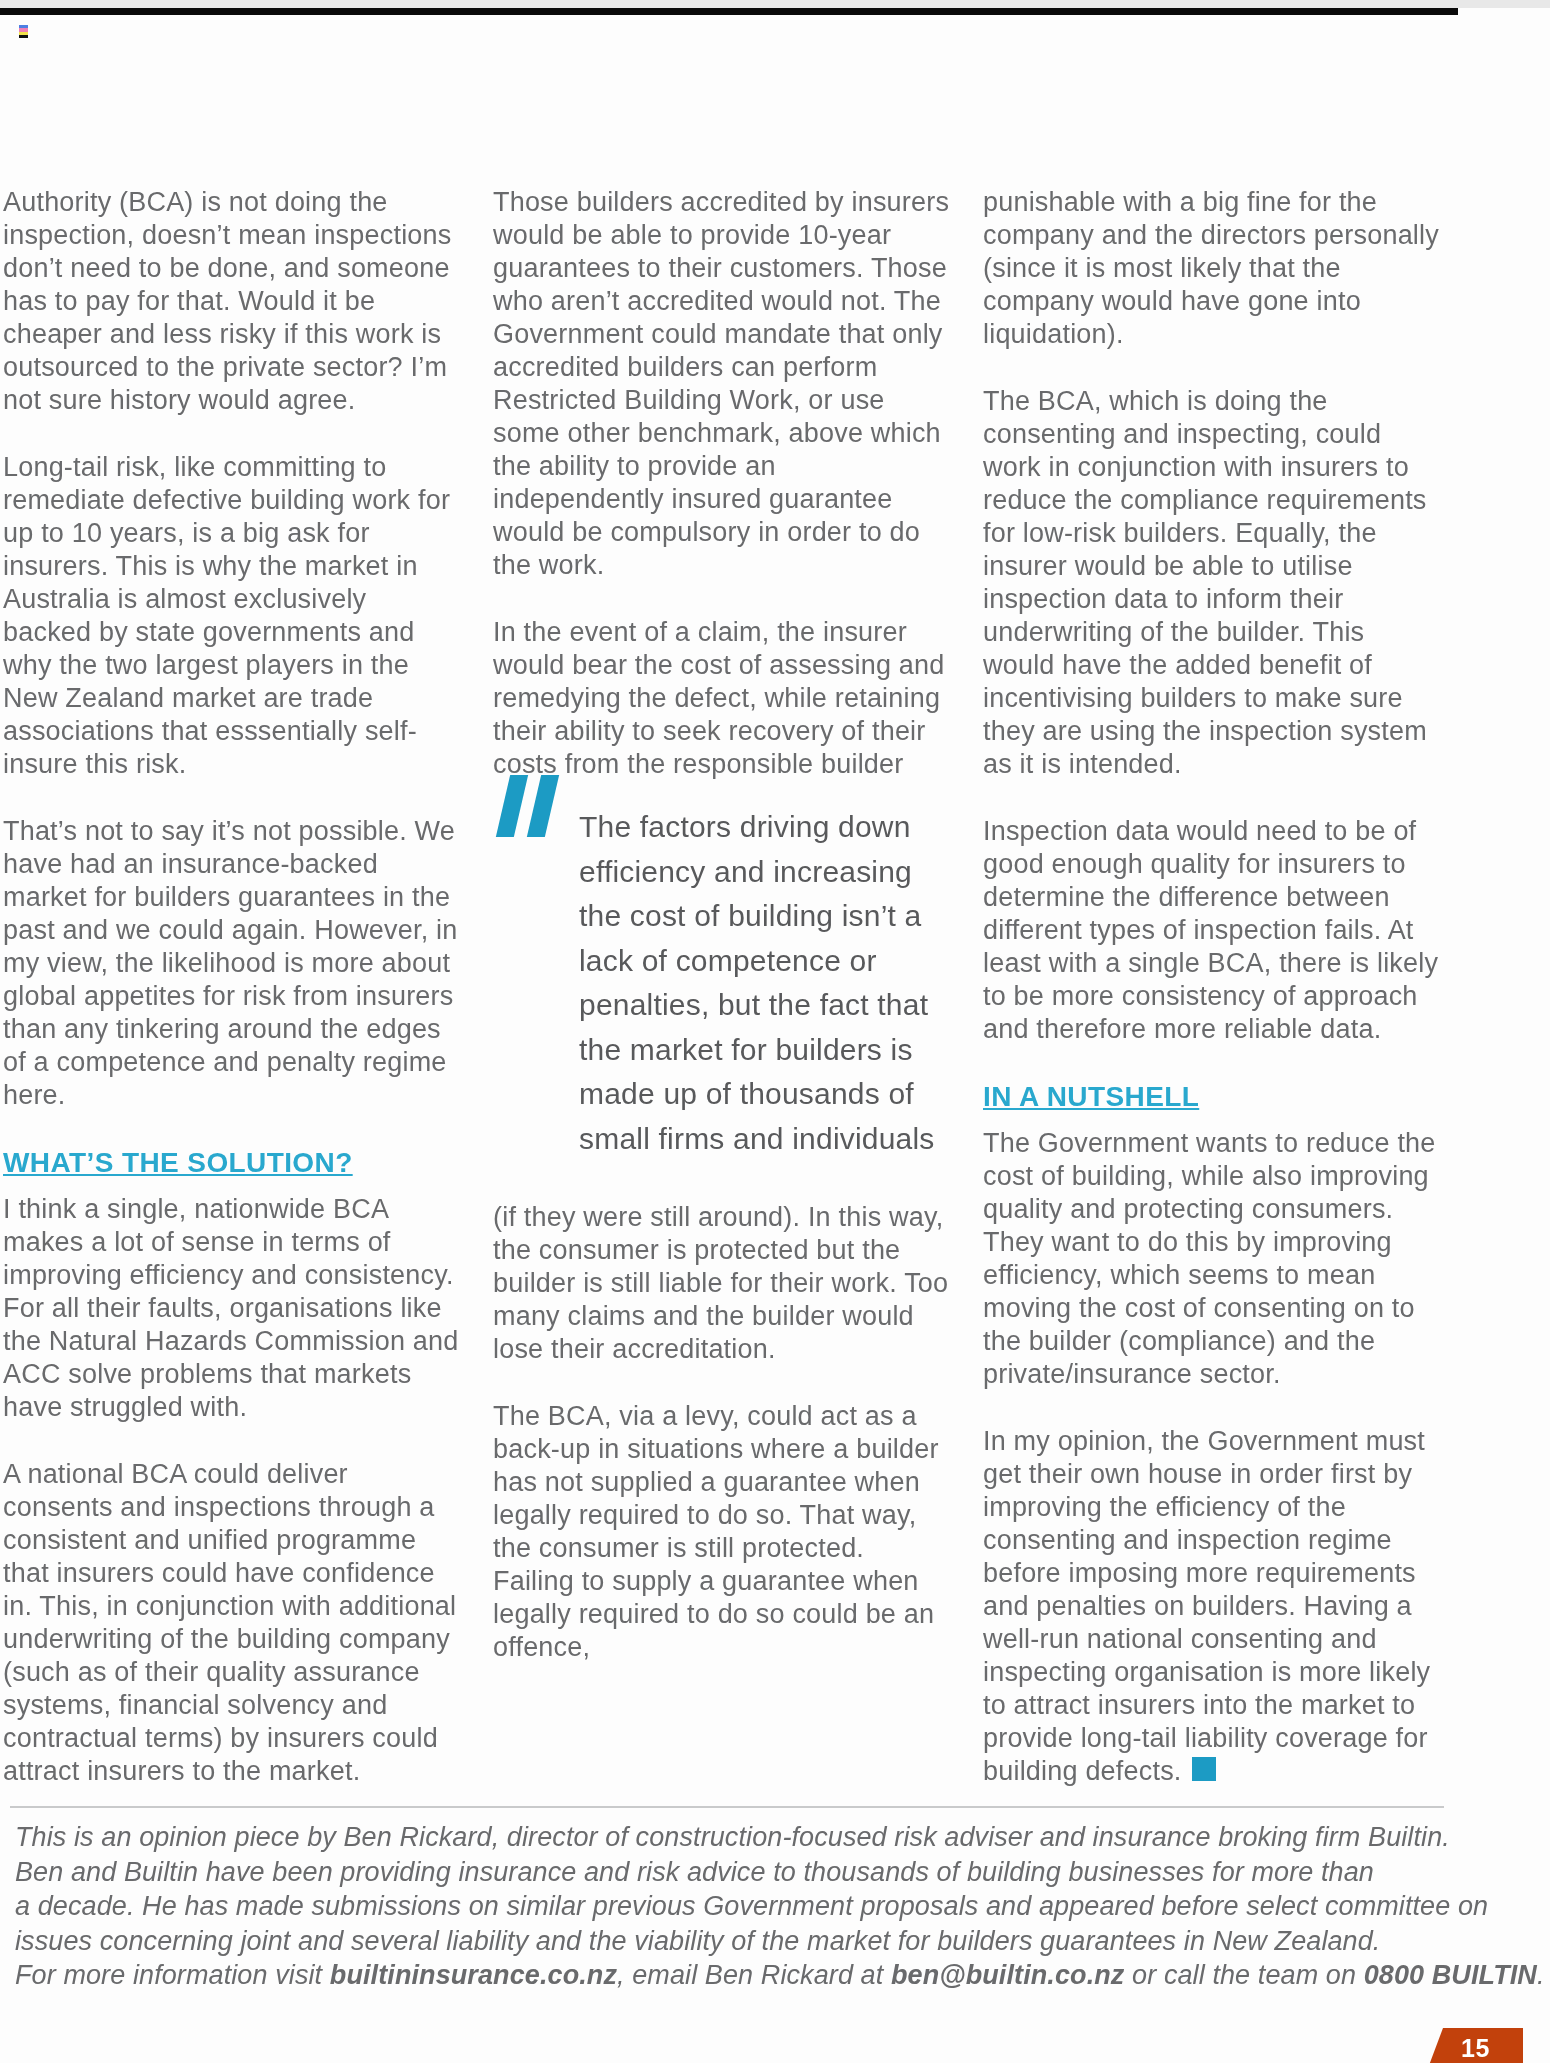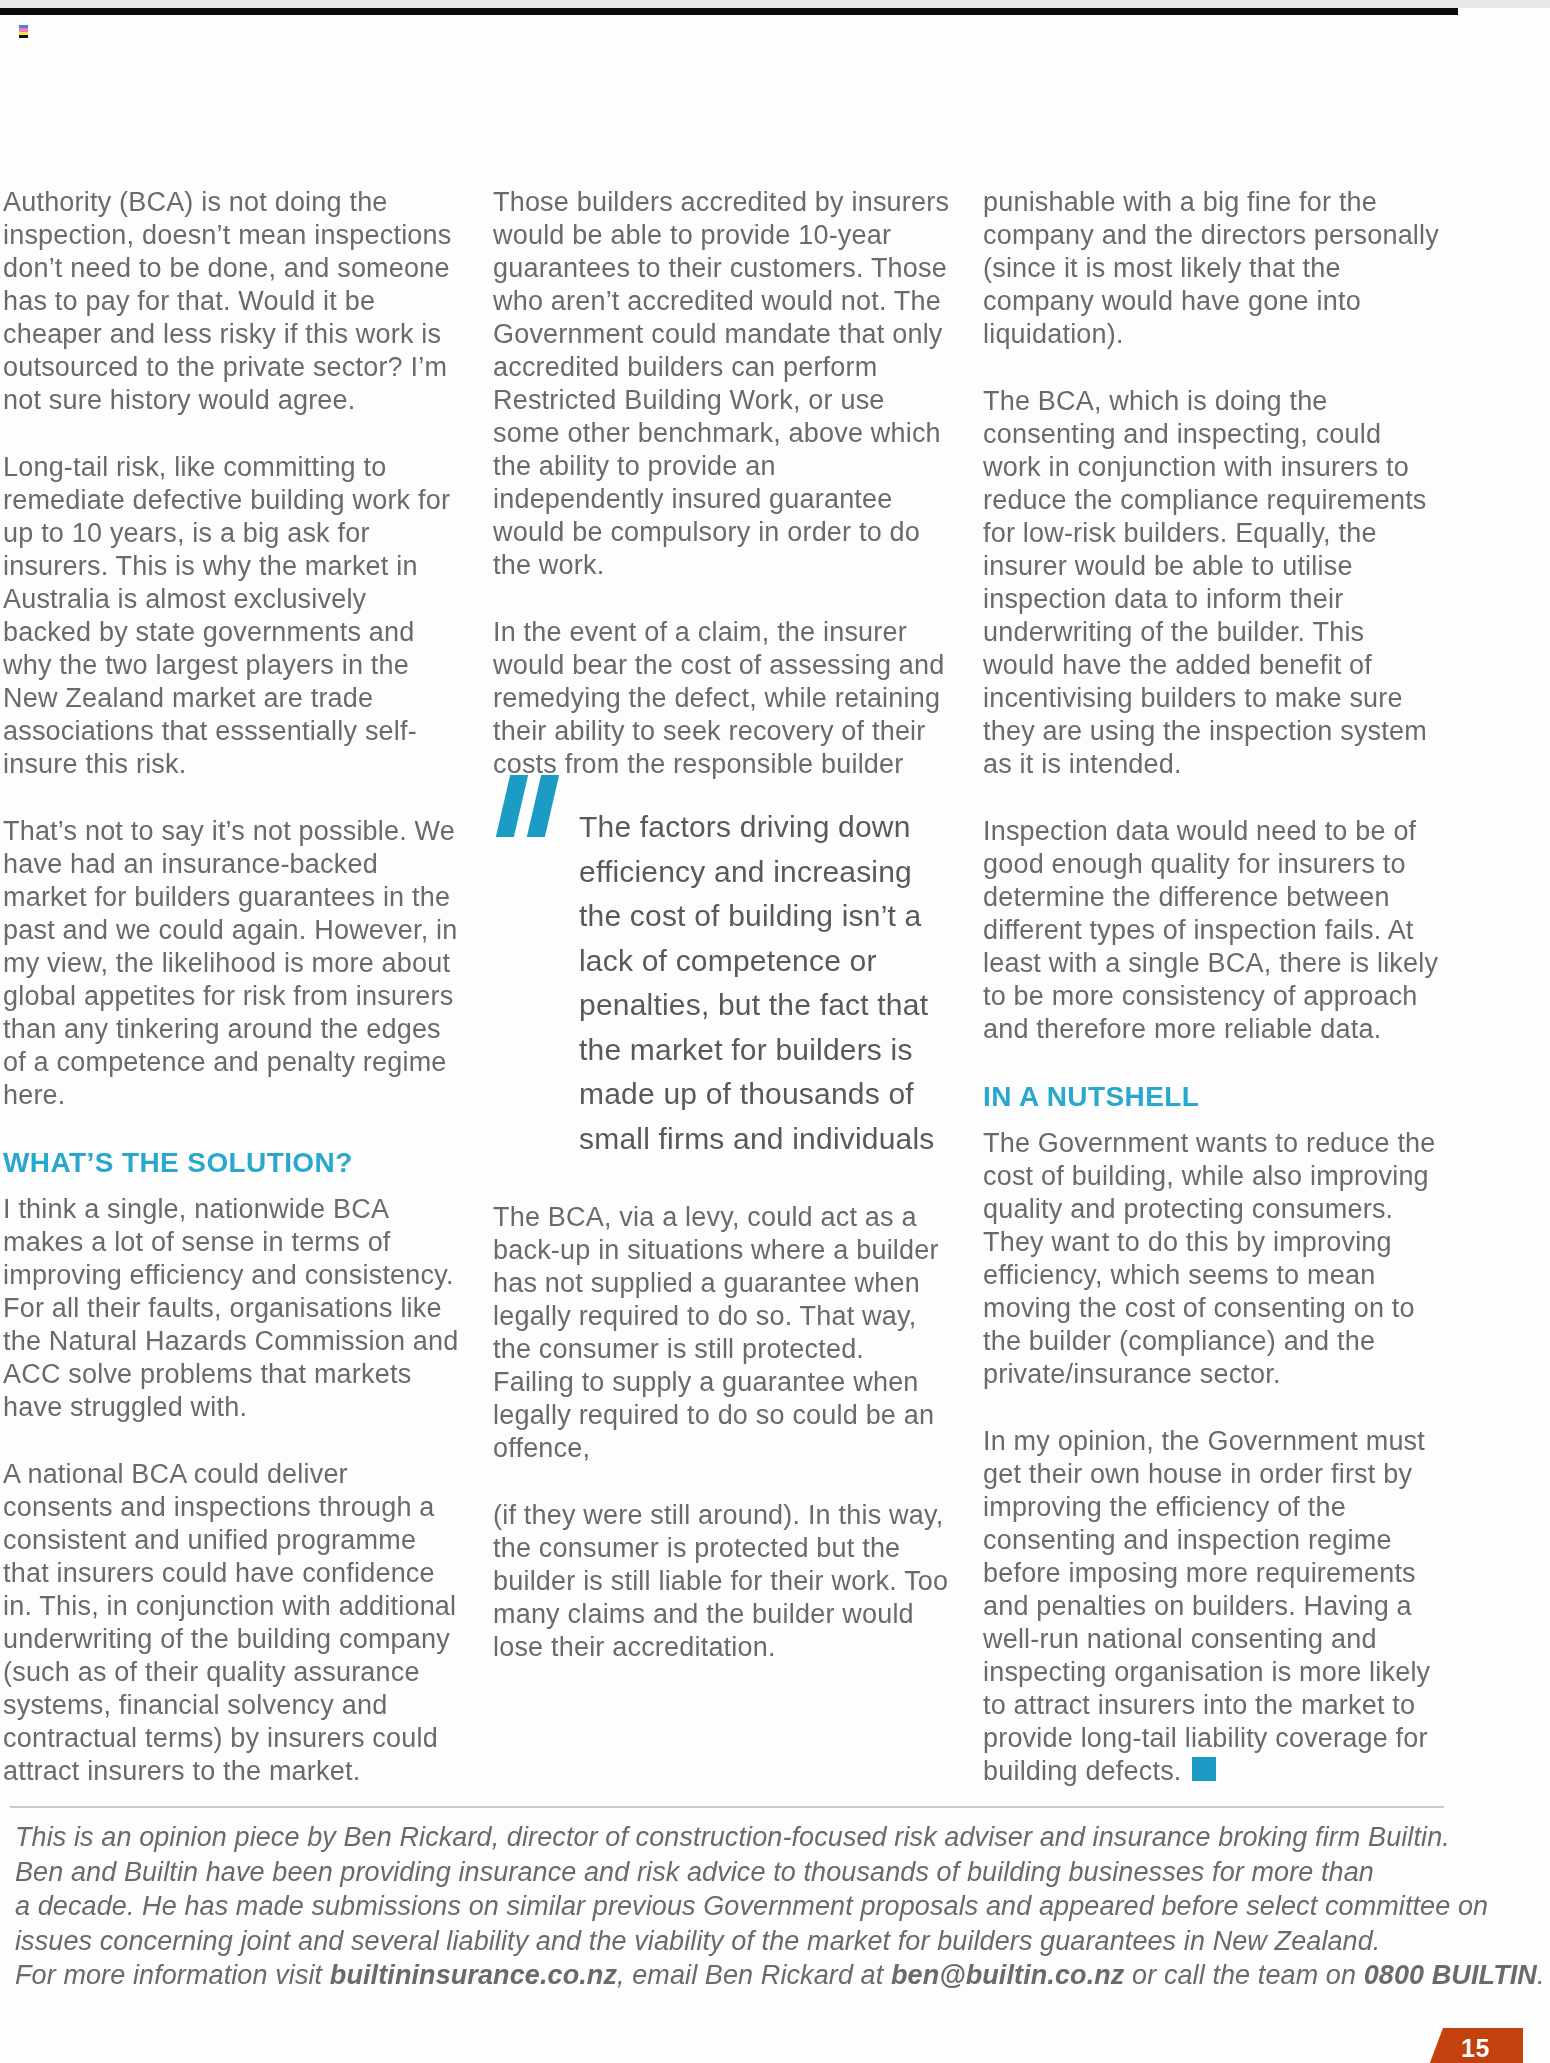--- a/index.html
+++ b/index.html
@@ -15,21 +15,21 @@
   .rm-pink   { background:#ef7fb5; }
   .rm-yellow { background:#f2e34b; }
   .rm-black  { background:#101010; }
 
   .content { position:absolute; top:178px; left:3px; display:flex; gap:31px; }
   .col { width:459px; font-size:27px; line-height:33px; letter-spacing:0.2px; }
   .col p { margin:0 0 34px 0; }
 
   h2.sect {
     font-size:28px; line-height:33px; font-weight:bold; color:#29a8ce;
-    margin:0 0 14px 0; letter-spacing:0.4px;
+    margin:0 0 14px 0; letter-spacing:0.4px;text-decoration:underline;
   }
 
   .pullquote { display:flex; margin:-40px 0 40px 0; }
   .pq-icon { flex:0 0 auto; height:62px; display:flex; margin:0 0 0 10px; }
   .pq-icon span {
     display:block; width:18px; height:62px; background:#1c9bc4;
     transform:skewX(-13deg); margin-right:13px;
   }
   .pq-text {
     margin-left:14px; padding-top:30px; width:375px;
@@ -85,22 +85,22 @@
     <div class="col">
       <p>Those builders accredited by insurers would be able to provide 10-year guarantees to their customers. Those who aren’t accredited would not. The Government could mandate that only accredited builders can perform Restricted Building Work, or use some other benchmark, above which the ability to provide an independently insured guarantee would be compulsory in order to do the work.</p>
       <p>In the event of a claim, the insurer would bear the cost of assessing and remedying the defect, while retaining their ability to seek recovery of their costs from the responsible builder</p>
       <div class="pullquote">
         <div class="pq-icon">
           <span></span>
           <span></span>
         </div>
         <div class="pq-text">The factors driving down efficiency and increasing the cost of building isn’t a lack of competence or penalties, but the fact that the market for builders is made up of thousands of small firms and individuals</div>
       </div>
+      <p>(if they were still around). In this way, the consumer is protected but the builder is still liable for their work. Too many claims and the builder would lose their accreditation.</p>
       <p>The BCA, via a levy, could act as a back-up in situations where a builder has not supplied a guarantee when legally required to do so. That way, the consumer is still protected. Failing to supply a guarantee when legally required to do so could be an offence,</p>
-      <p>(if they were still around). In this way, the consumer is protected but the builder is still liable for their work. Too many claims and the builder would lose their accreditation.</p>
     </div>
 
     <div class="col">
       <p>punishable with a big fine for the company and the directors personally (since it is most likely that the company would have gone into liquidation).</p>
       <p>The BCA, which is doing the consenting and inspecting, could work in conjunction with insurers to reduce the compliance requirements for low-risk builders. Equally, the insurer would be able to utilise inspection data to inform their underwriting of the builder. This would have the added benefit of incentivising builders to make sure they are using the inspection system as it is intended.</p>
       <p>Inspection data would need to be of good enough quality for insurers to determine the difference between different types of inspection fails. At least with a single BCA, there is likely to be more consistency of approach and therefore more reliable data.</p>
       <h2 class="sect">IN A NUTSHELL</h2>
       <p>The Government wants to reduce the cost of building, while also improving quality and protecting consumers. They want to do this by improving efficiency, which seems to mean moving the cost of consenting on to the builder (compliance) and the private/insurance sector.</p>
       <p><span>In my opinion, the Government must get their own house in order first by improving the efficiency of the consenting and inspection regime before imposing more requirements and penalties on builders. Having a well-run national consenting and inspecting organisation is more likely to attract insurers into the market to provide long-tail liability coverage for building defects.</span><span class="endmark"></span></p>
     </div>

